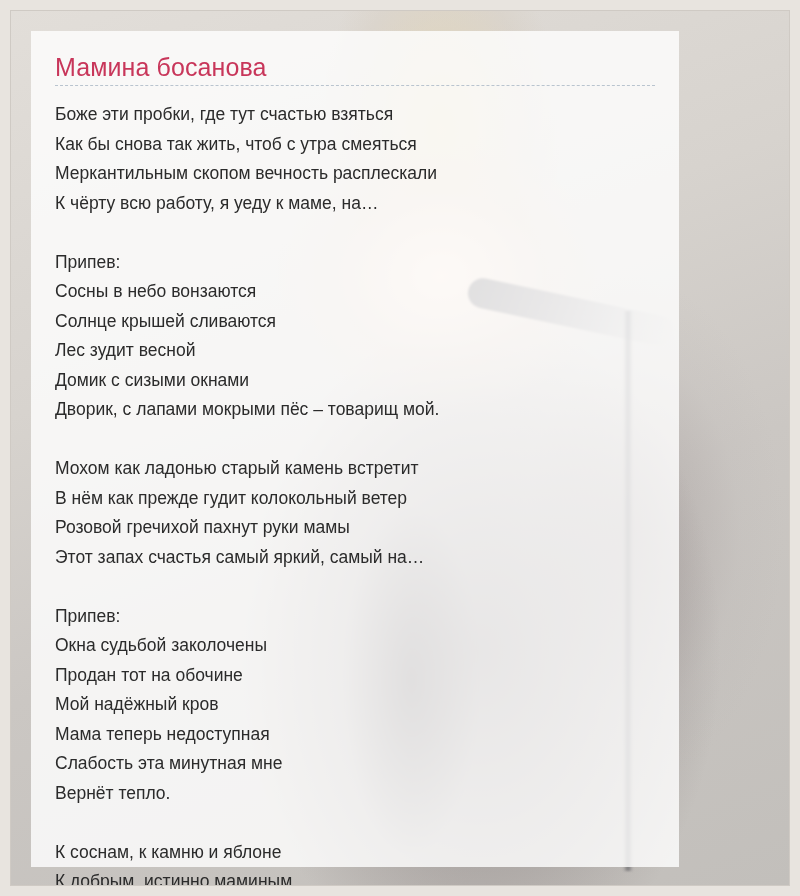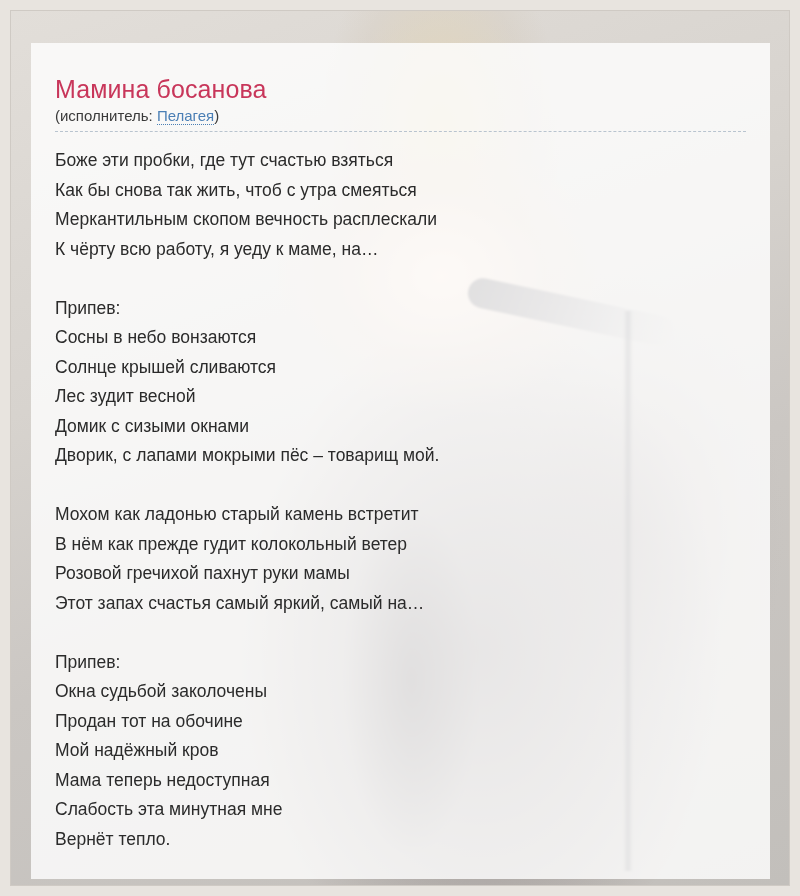--- a/index.html
+++ b/index.html
@@ -63,26 +63,25 @@
     height: 400px;
     background: radial-gradient(ellipse 90px 230px at 70px 200px, rgba(55,48,50,0.5), rgba(90,85,85,0.0) 75%);
     filter: blur(2px);
   }
 
   
   .lyric-panel {
     position: absolute;
     left: 20px;
     top: 20px;
-    width: 739px;
+    width: 648px;
     height: 836px;
     background: rgba(255,255,255,0.80);
     box-sizing: border-box;
-    padding: 32px 24px 10px 24px;
-    margin-top: 12px;
+    padding: 22px 24px 10px 24px;
   }
   .song-title {
     font-size: 25px;
     color: #c8365a;
     font-weight: normal;
     margin: 0 0 3px 0;
     letter-spacing: 0.1px;
   }
   .performer-line {
     font-size: 15px;
@@ -116,21 +115,20 @@
   <div class="photo-bg">
     <div class="photo-dark-left"></div>
     <div class="photo-mic"></div>
     <div class="photo-stand"></div>
   </div>
 
   <div class="lyric-panel">
 
     <h1 class="song-title">Мамина босанова</h1>
 
-    <div class="performer-line"><span>(исполнитель: </span><a class="performer-link" href="#">Пелагея</a><span>)</span></div>
 
     <hr class="divider">
 
     <div class="lyrics">Боже эти пробки, где тут счастью взяться
 Как бы снова так жить, чтоб с утра смеяться
 Меркантильным скопом вечность расплескали
 К чёрту всю работу, я уеду к маме, на…
 
 Припев:
 Сосны в небо вонзаются

